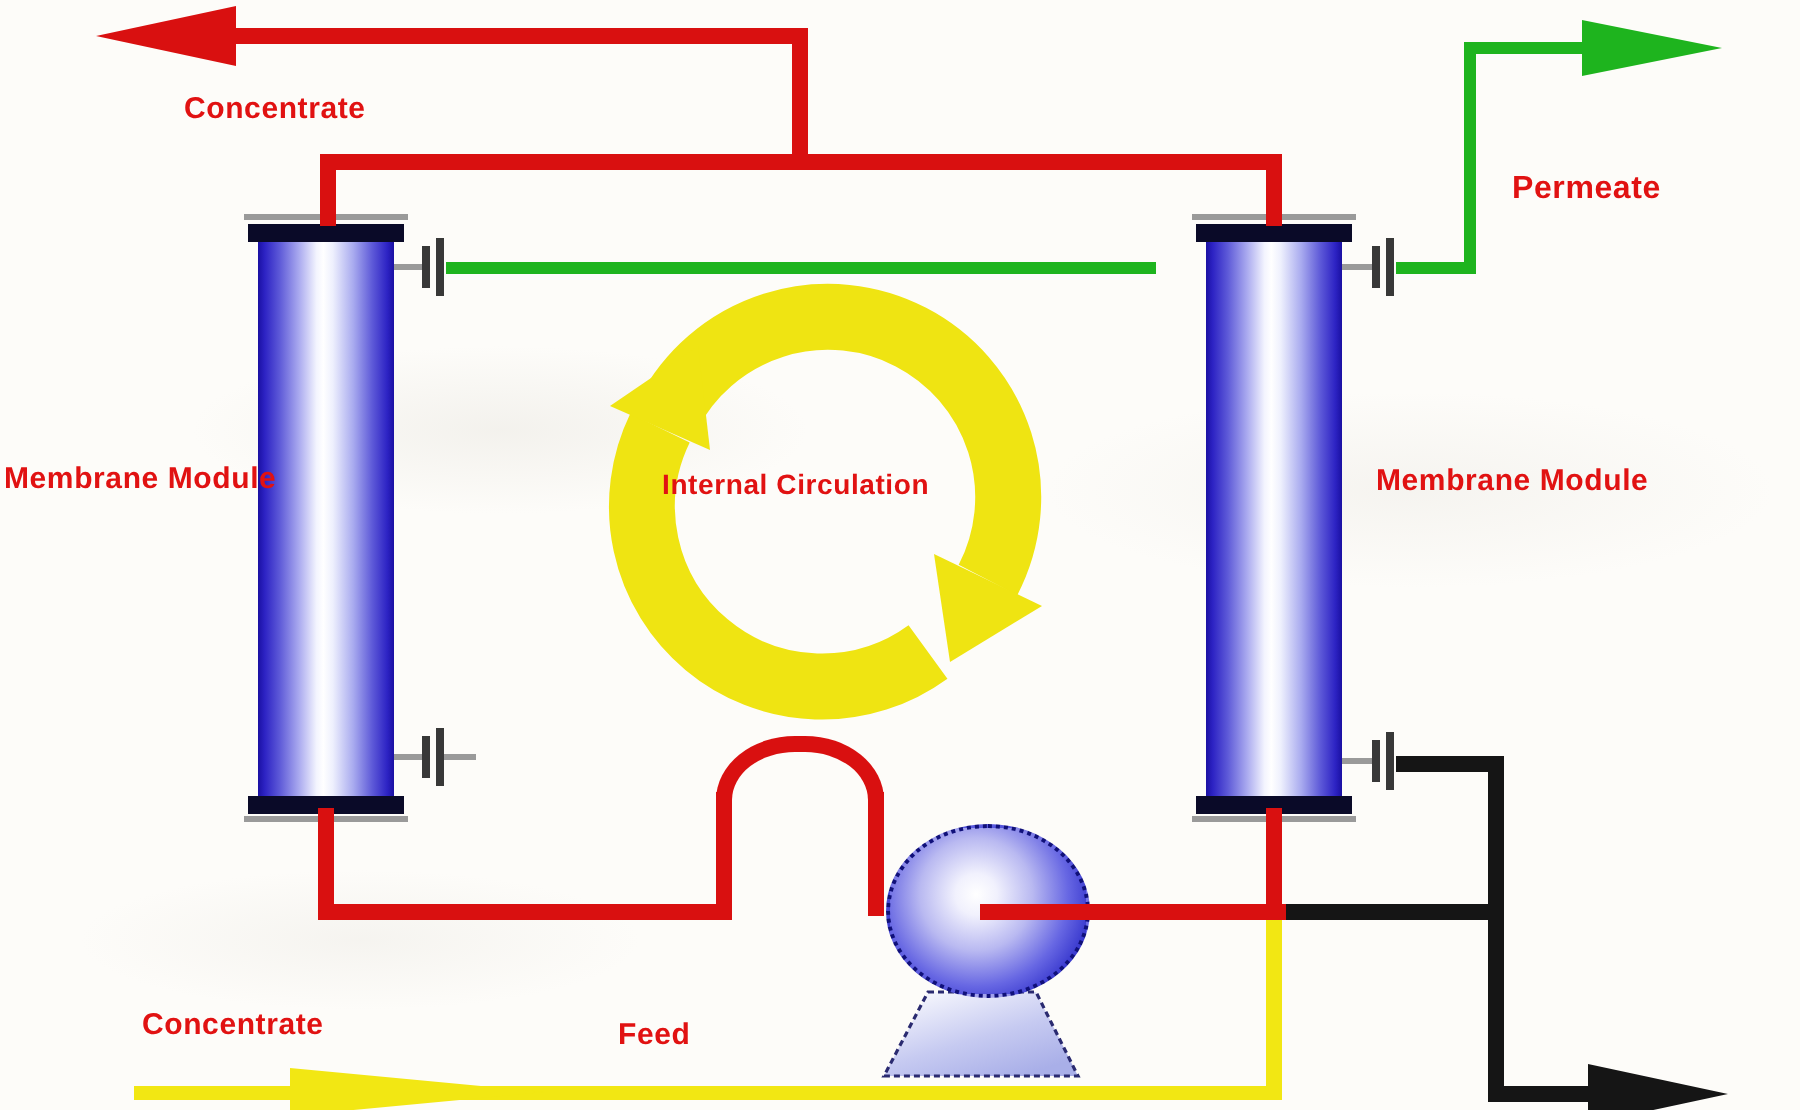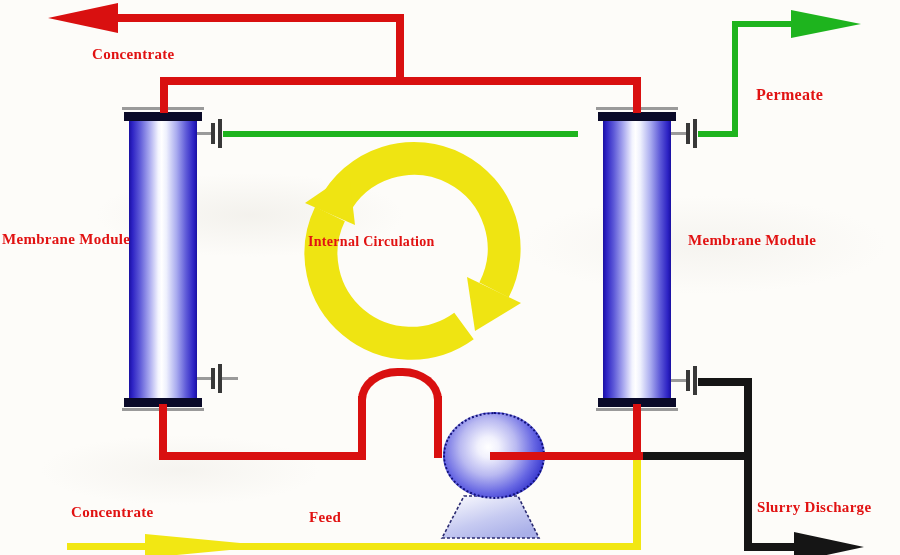--- a/index.html
+++ b/index.html
@@ -3,21 +3,21 @@
 <meta charset="utf-8">
 <style>
   html,body{margin:0;padding:0;}
   #stage{
     position:relative;width:900px;height:555px;overflow:hidden;
     background:
       radial-gradient(ellipse 220px 60px at 250px 215px, rgba(225,222,214,.35), rgba(0,0,0,0) 70%),
       radial-gradient(ellipse 260px 70px at 705px 245px, rgba(228,225,218,.3), rgba(0,0,0,0) 70%),
       radial-gradient(ellipse 200px 50px at 180px 470px, rgba(228,225,218,.3), rgba(0,0,0,0) 70%),
       #fdfcf9;
-    font-family:Liberation Serif, serif;
+    font-family:Liberation Sans, sans-serif;
     text-align:center;
   }
   .seg{position:absolute;}
   .red{background:#d91010;}
   .green{background:#1eb41e;}
   .yellow{background:#f2e713;}
   .black{background:#151515;}
   .gray{background:#9a9a9a;}
   .bar{background:#383838;}
   .label{
@@ -128,19 +128,18 @@
       </linearGradient>
     </defs>
     <polygon points="28,1 82,1 103,43 6,43" fill="url(#pbg)" stroke="#2a2a70" stroke-width="1.6" stroke-dasharray="3 2"></polygon>
   </svg>
   <div id="pump-sphere"></div>
   <div class="seg red" style="left:490px;top:452px;width:153px;height:8px;"></div>
 
   <div class="label" style="left:92px;top:46px;">Concentrate</div>
   <div class="label" style="left:756px;top:50px;font-size:16px;margin-top:36px;">Permeate</div>
   <div class="label" style="left:2px;top:231px;">Membrane Module</div>
-  <div class="label" style="left:308px;top:234px;font-size:14px;">Internal Circulation</div>
+  <div class="label" style="left:331px;top:234px;font-size:14px;">Internal Circulation</div>
   <div class="label" style="left:688px;top:232px;">Membrane Module</div>
   <div class="label" style="left:71px;top:504px;">Concentrate</div>
   <div class="label" style="left:309px;top:509px;">Feed</div>
-  <div class="label" style="left:757px;top:499px;">Slurry Discharge</div>
 
 </div>
 
 </body></html>

